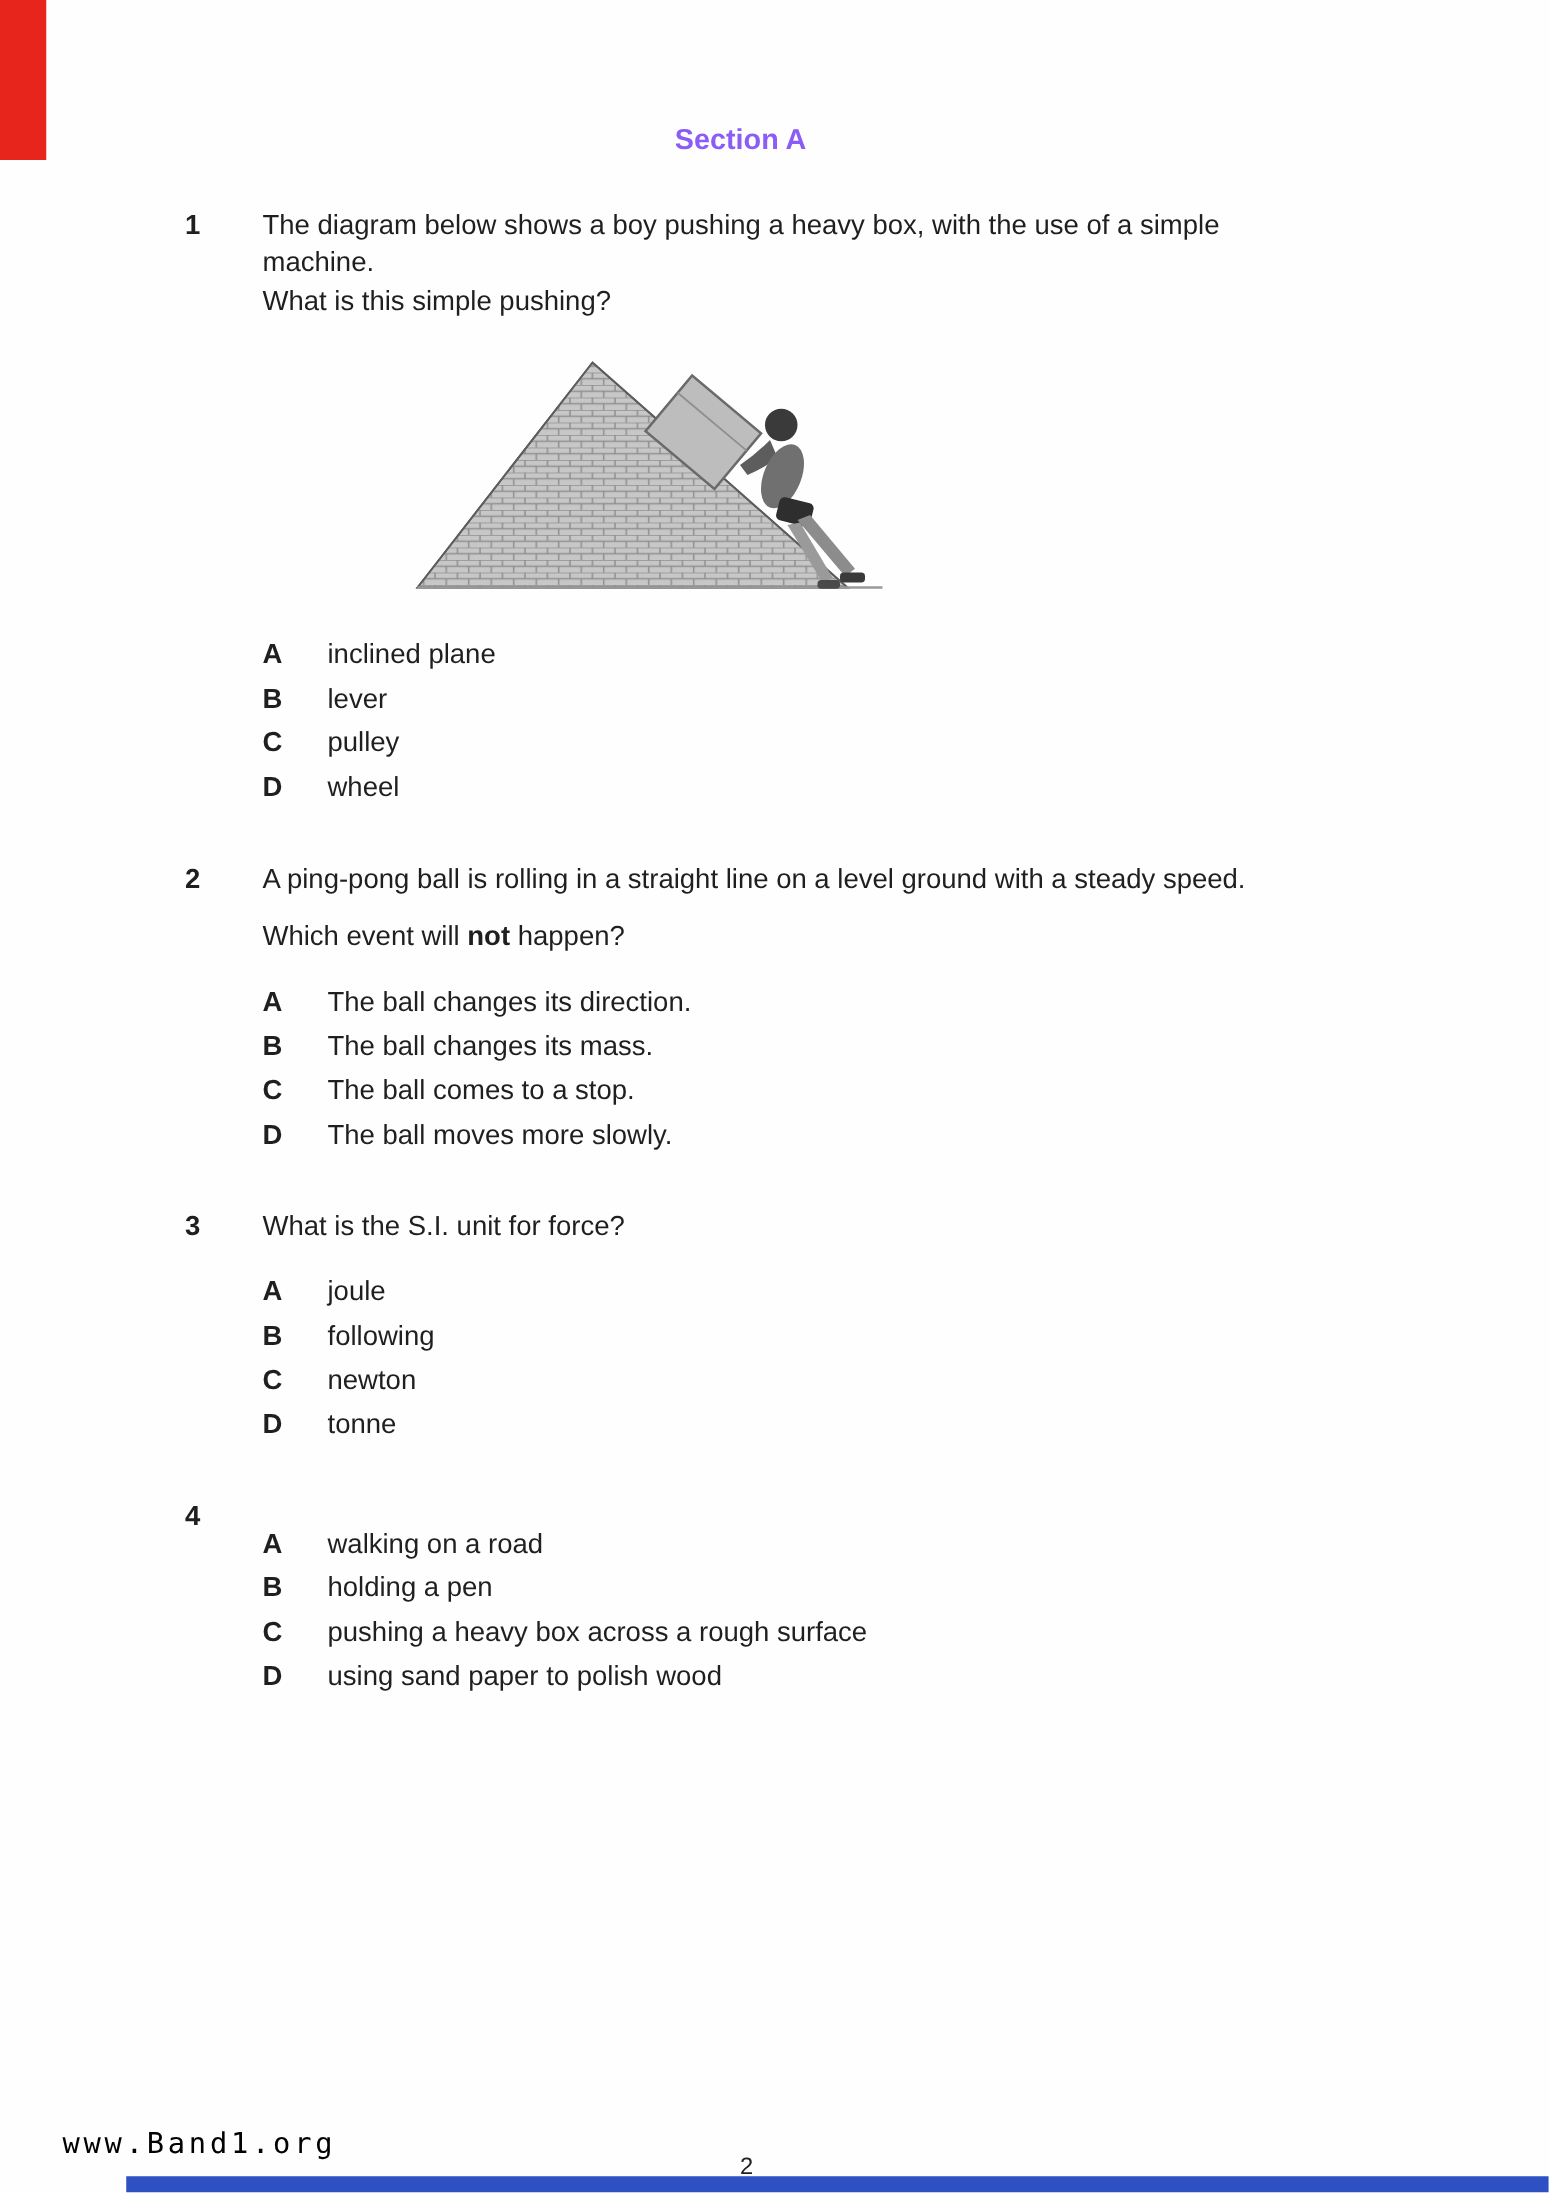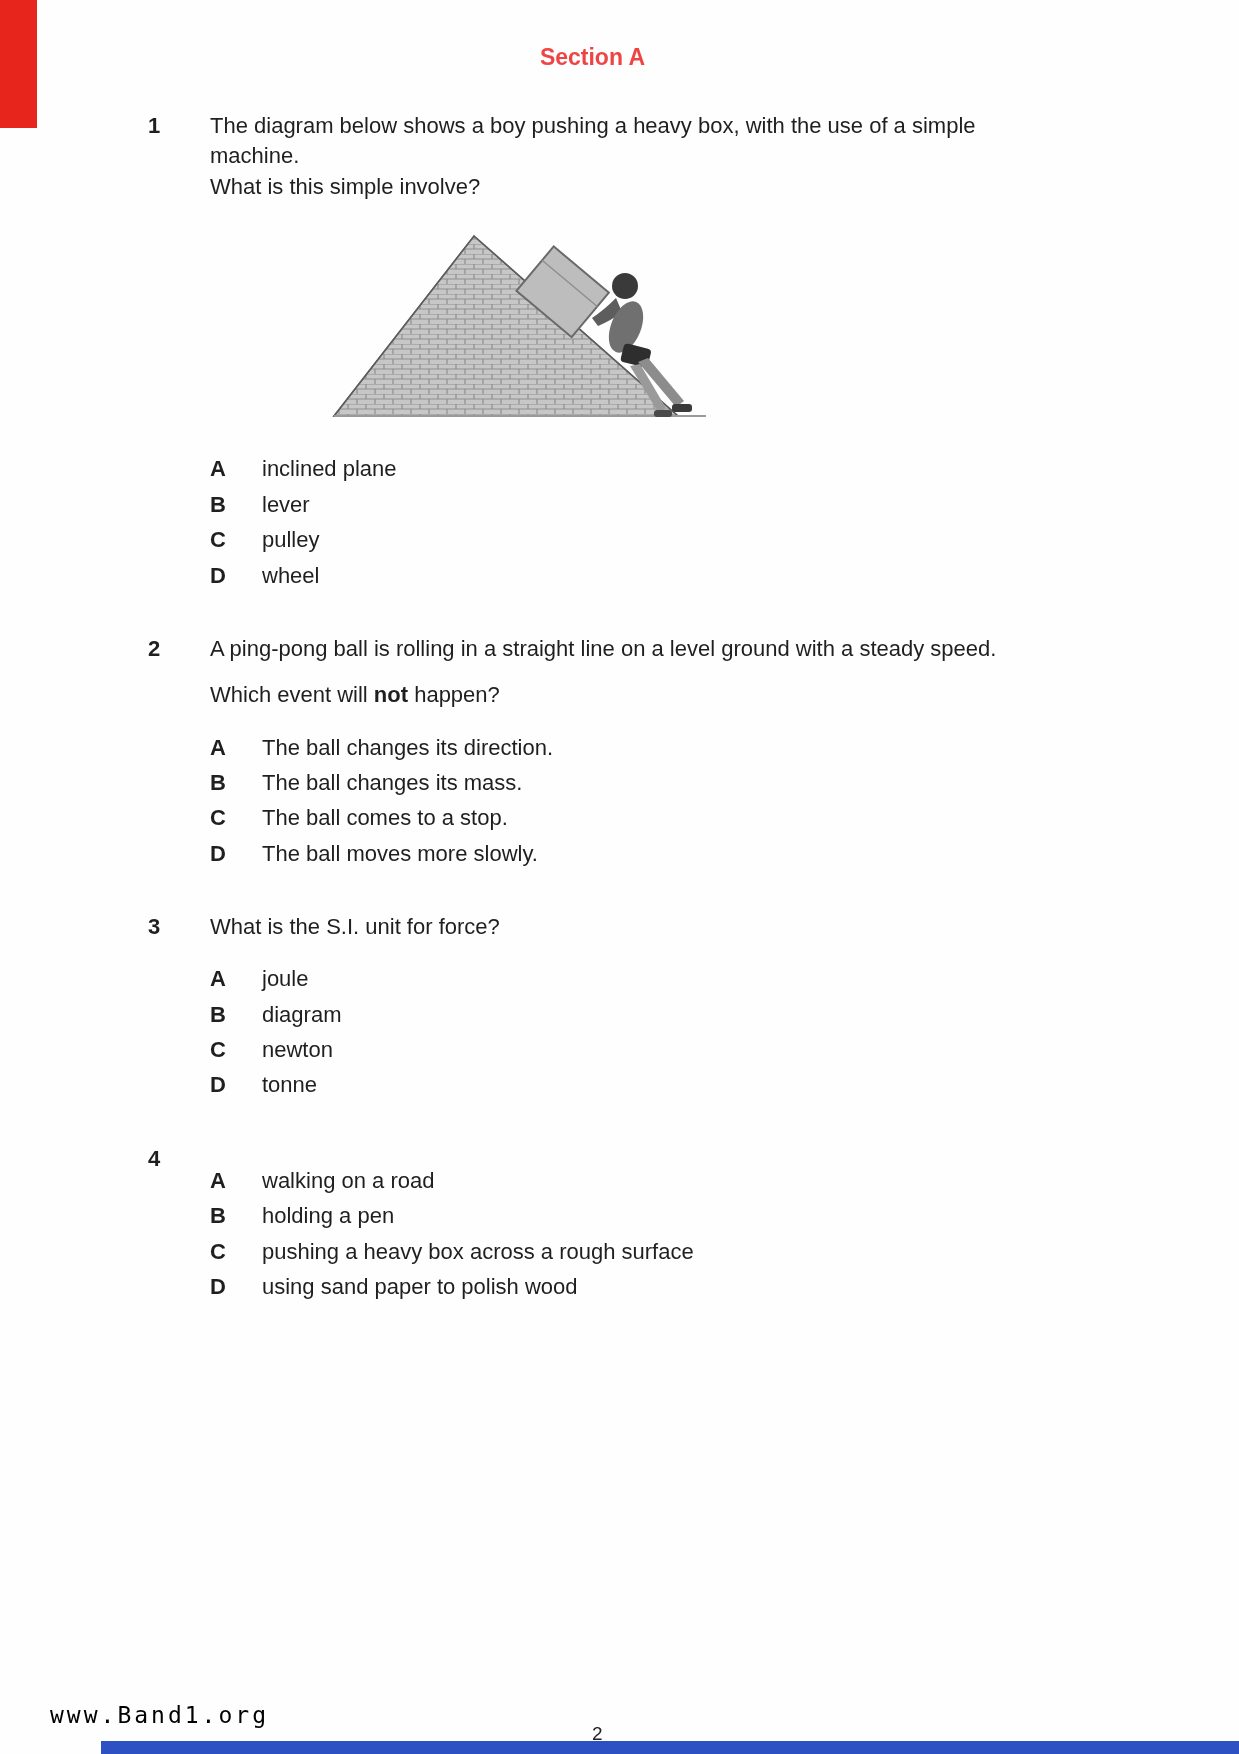--- a/index.html
+++ b/index.html
@@ -3,21 +3,21 @@
 <meta charset="utf-8">
 <style>
   * { margin:0; padding:0; box-sizing:border-box; }
   html, body { background:#ffffff; }
   body {
     width:1239px; height:1754px; position:relative; overflow:hidden;
     font-family:"Liberation Sans","DejaVu Sans",sans-serif;
     color:#1f1f1f; background:#fefefe;
   }
   .red-corner { position:absolute; top:0; left:0; width:37px; height:128px; }
-  .header { width:1185px; padding-top:44px; text-align:center; font-weight:bold; font-size:23px; color:#ef4444; }
+  .header { width:1185px; padding-top:98px; text-align:center; font-weight:bold; font-size:23px; color:#8b5cf6; }
   .header .sub { margin-top:5px; }
   #questions { margin:40px 0 0 148px; width:930px; }
   .question { display:flex; margin-bottom:38px; font-size:22px; line-height:1.38; }
   .qnum { width:62px; flex:none; font-weight:bold; }
   .qbody { flex:1; }
   .qlines p { margin:0; }
   .qlines.spaced p { margin-bottom:16px; }
   .qlines.spaced p:last-child { margin-bottom:0; }
   .options { margin-top:22px; }
   .option { display:flex; margin-bottom:5px; }
@@ -40,21 +40,21 @@
   <div>Section A</div>
 </div>
 
 <div id="questions">
     <div class="question">
     <div class="qnum">1</div>
     <div class="qbody">
       <div class="qlines">
           <p><span>The diagram below shows a boy pushing a heavy box, with the use of a simple</span><b></b><span></span></p>
           <p><span>machine.</span><b></b><span></span></p>
-          <p><span>What is this simple involve?</span><b></b><span></span></p>
+          <p><span>What is this simple pushing?</span><b></b><span></span></p>
         </div>
       <div class="diagram-wrap">
     <svg width="390" height="210" viewBox="0 0 390 210">
       <defs>
         <pattern id="bricks" width="18" height="10" patternUnits="userSpaceOnUse">
           <rect width="18" height="10" fill="#c7c7c7"></rect>
           <path d="M0 0 H18 M0 5 H18 M4 0 V5 M13 5 V10" stroke="#8f8f8f" stroke-width="1.2" fill="none"></path>
         </pattern>
       </defs>
       <g>
@@ -131,21 +131,21 @@
       <div class="qlines">
           <p><span>What is the S.I. unit for force?</span><b></b><span></span></p>
         </div>
       <div class="options">
           <div class="option">
     <span class="olet">A</span>
     <span class="otext">joule</span>
   </div>
           <div class="option">
     <span class="olet">B</span>
-    <span class="otext">diagram</span>
+    <span class="otext">following</span>
   </div>
           <div class="option">
     <span class="olet">C</span>
     <span class="otext">newton</span>
   </div>
           <div class="option">
     <span class="olet">D</span>
     <span class="otext">tonne</span>
   </div>
         </div>

